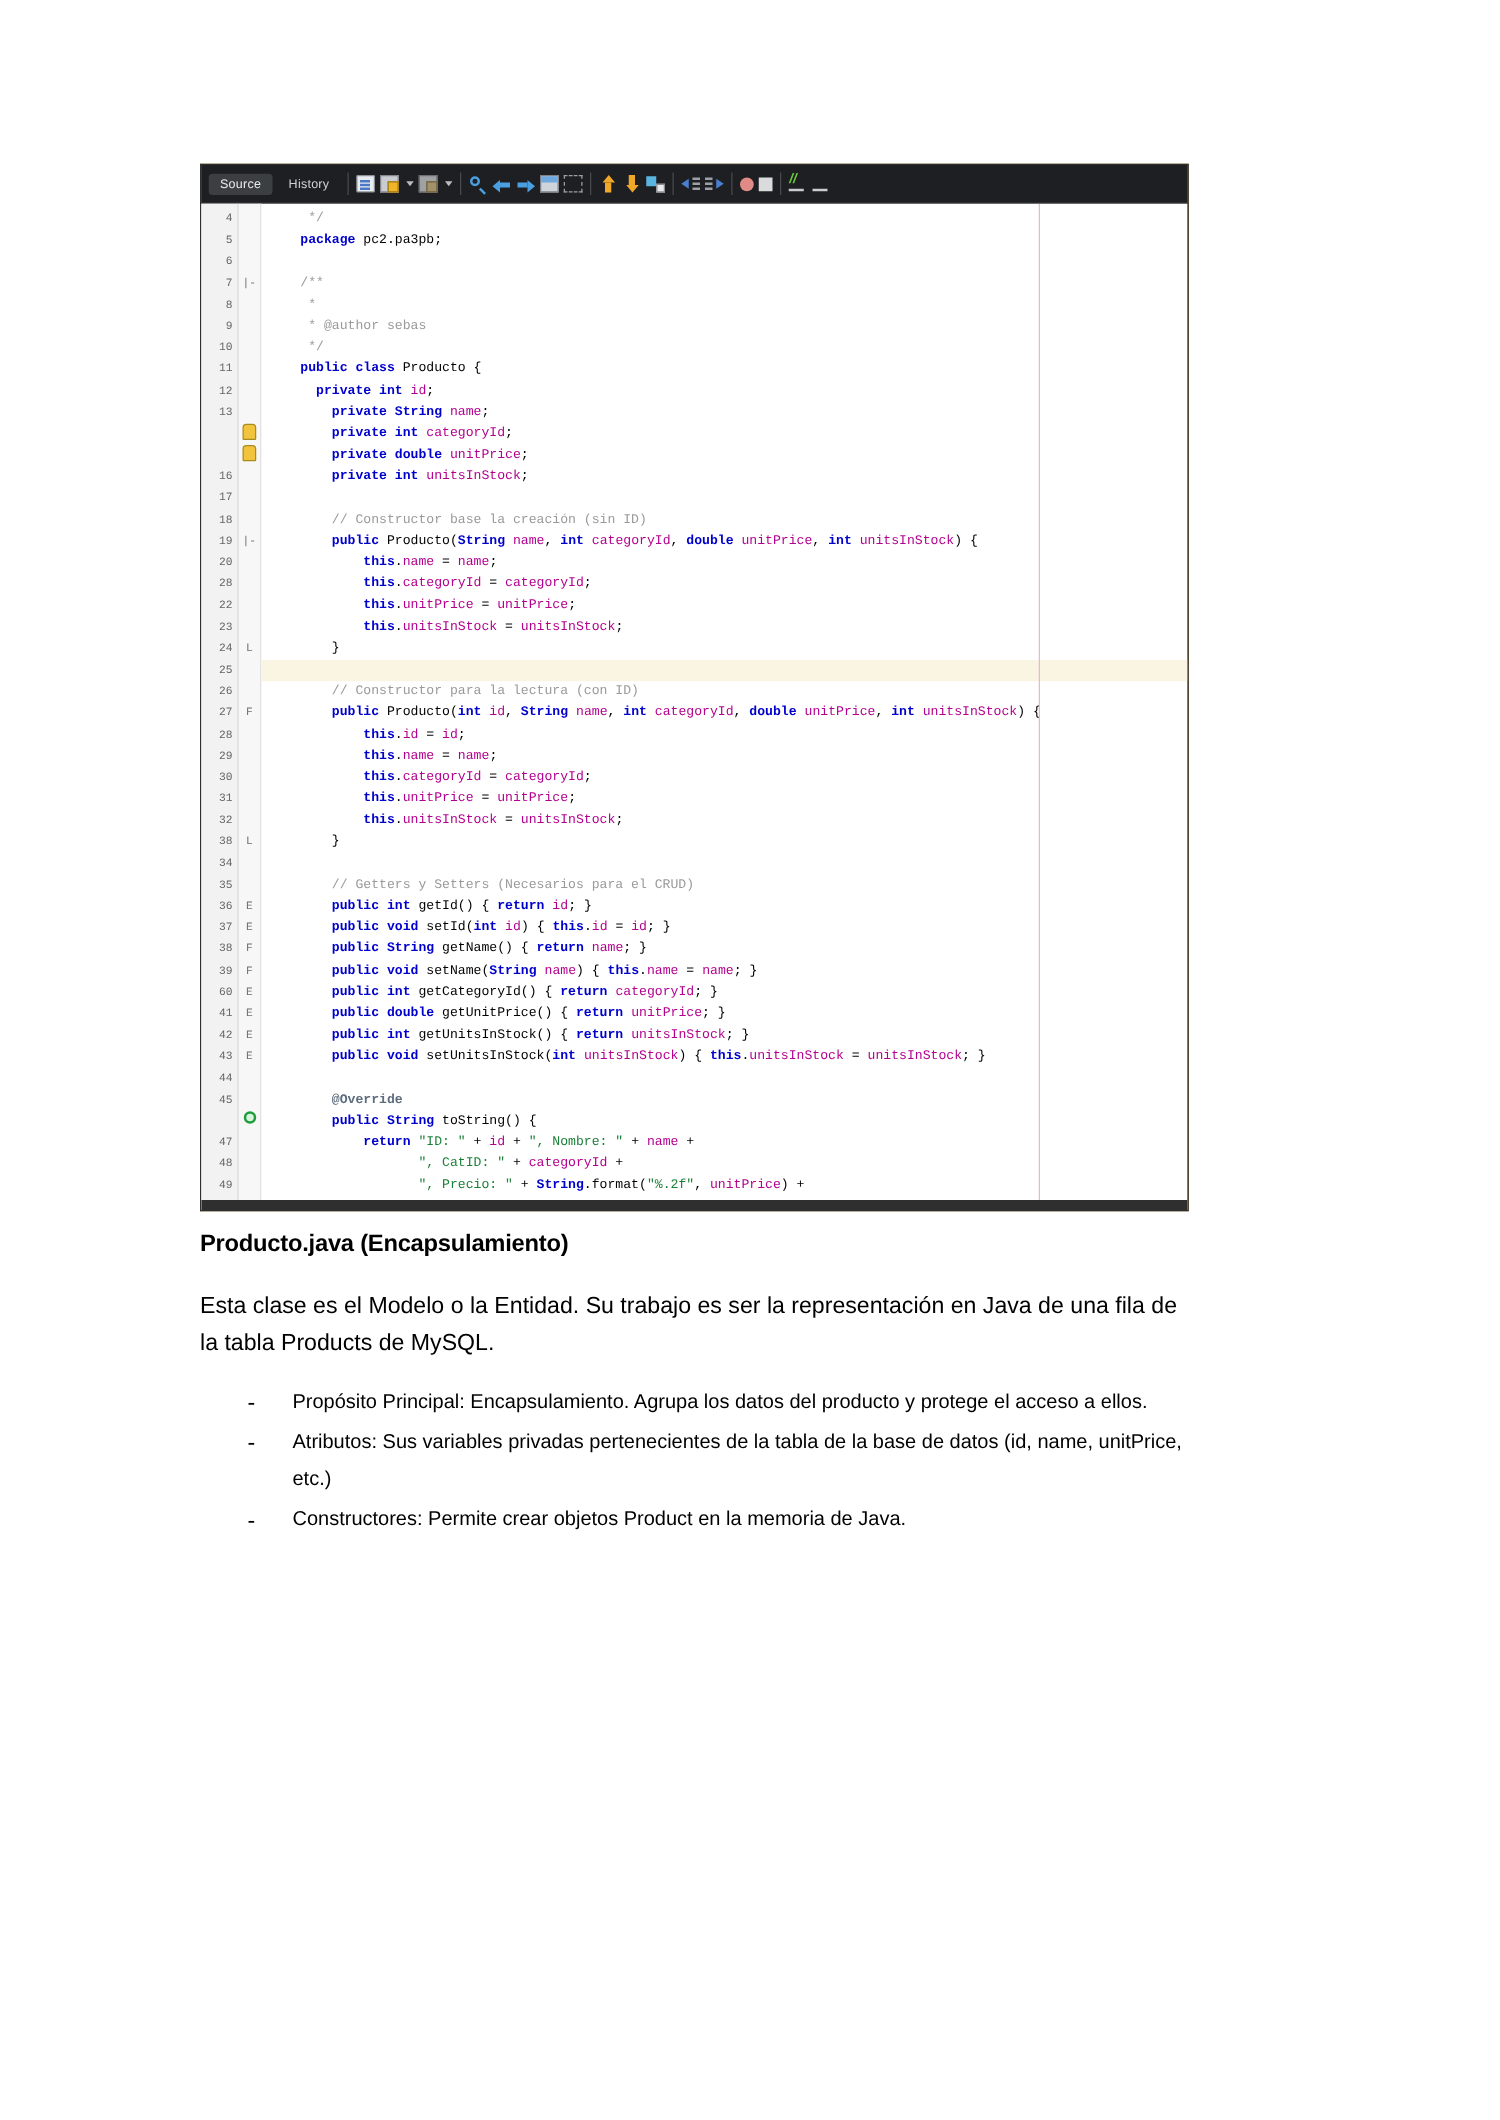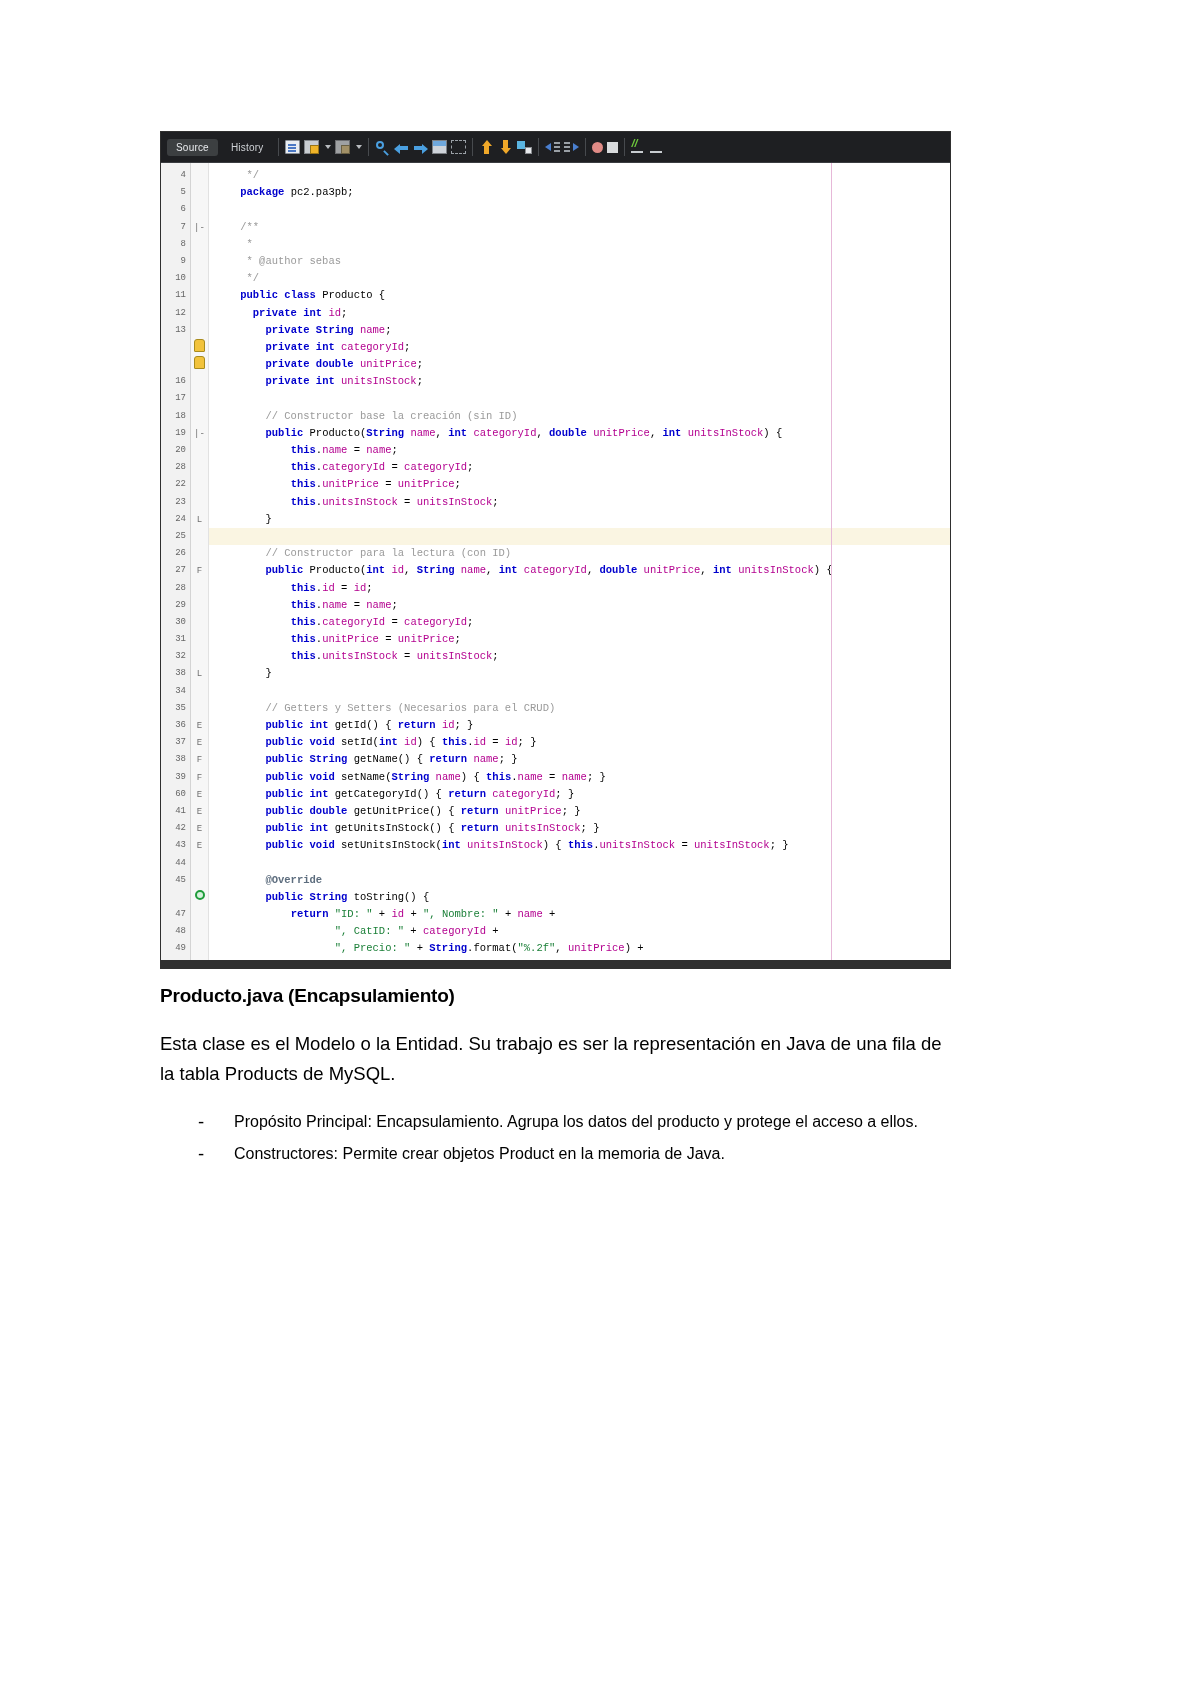--- a/index.html
+++ b/index.html
@@ -312,17 +312,18 @@
     </div>
 
     <div class="ide-bottom"></div>
   </div>
 
   <div class="doc">
     <h1 class="heading">Producto.java (Encapsulamiento)</h1>
     <p class="para">Esta clase es el Modelo o la Entidad. Su trabajo es ser la representación en Java de una fila de la tabla Products de MySQL.</p>
     <ul class="bullets" id="bullets">
         <li>Propósito Principal: Encapsulamiento. Agrupa los datos del producto y protege el acceso a ellos.</li>
+        <li>Atributos: Sus variables privadas pertenecientes de la tabla de la base de datos (id, name, unitPrice, etc.)</li>
         <li>Constructores: Permite crear objetos Product en la memoria de Java.</li>
       </ul>
   </div>
 
 </div>
 
 </body></html>

